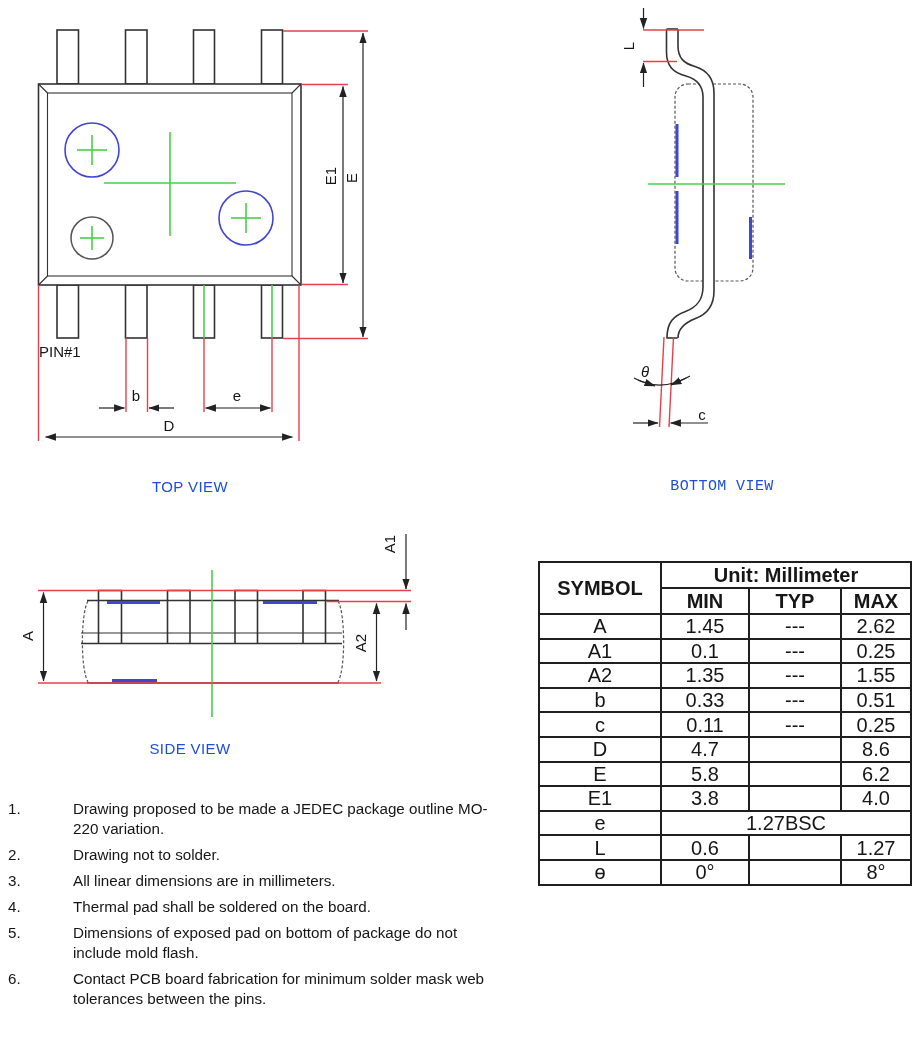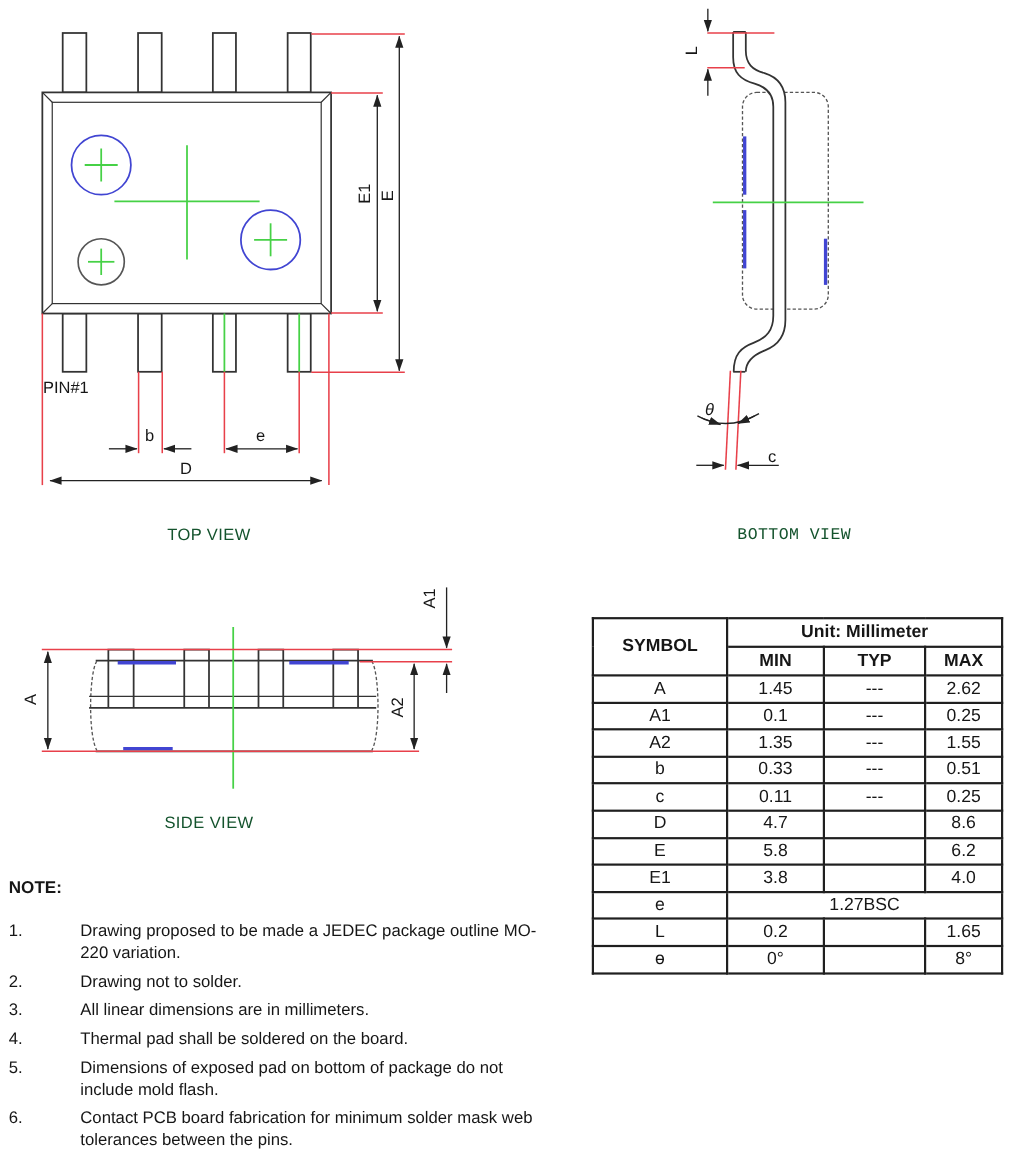--- a/index.html
+++ b/index.html
@@ -18,26 +18,26 @@
   .blue-l{stroke:var(--c-blue,#4145d2);stroke-width:3;fill:none;}
   .blue-c{stroke:var(--c-blue,#4145d2);stroke-width:1.6;fill:none;}
   .dark-c{stroke:#555;stroke-width:1.5;fill:none;}
   .dim{stroke:#222;stroke-width:1.2;fill:none;}
   .occl{stroke:#ffffff;stroke-width:11.5;fill:none;}
   text{font-family:"Liberation Sans",sans-serif;font-size:15px;fill:#161616;}
   .it{font-style:italic;}
   
   .view-title{
     position:absolute;width:200px;text-align:center;font-size:15px;
-    letter-spacing:.4px;color:#14532d;
+    letter-spacing:.4px;color:#1d4ed8;
   }
   
   .dim-table{
     position:absolute;left:538px;top:561px;border-collapse:collapse;
-    table-layout:fixed;font-size:16px;
+    table-layout:fixed;font-size:20px;
   }
   .dim-table th,.dim-table td{
     border:2px solid #1f1f1f;text-align:center;vertical-align:middle;
     padding:0;line-height:1.1;
   }
   .dim-table th{font-weight:bold;height:24px;}
   .dim-table td{font-weight:normal;height:22.6px;}
   
   .notes{position:absolute;left:8px;top:799px;width:482px;}
   .notes-heading{font-size:15.5px;font-weight:bold;margin-bottom:20px;}
@@ -270,35 +270,34 @@
       <td>3.8</td>
       <td></td>
       <td>4.0</td>
     </tr>
     <tr>
       <td>e</td>
       <td colspan="3">1.27BSC</td>
     </tr>
     <tr>
       <td>L</td>
-      <td>0.2</td>
-      <td></td>
-      <td>1.65</td>
+      <td>0.6</td>
+      <td></td>
+      <td>1.27</td>
     </tr>
     <tr>
       <td>ɵ</td>
       <td>0°</td>
       <td></td>
       <td>8°</td>
     </tr>
   </tbody>
 </table>
 
 <div class="notes">
-  <div class="notes-heading">NOTE:</div>
   <div class="note-item">
     <div class="note-num">1.</div>
     <div class="note-text">Drawing proposed to be made a JEDEC package outline MO-
 220 variation.</div>
   </div>
   <div class="note-item">
     <div class="note-num">2.</div>
     <div class="note-text">Drawing not to solder.</div>
   </div>
   <div class="note-item">

